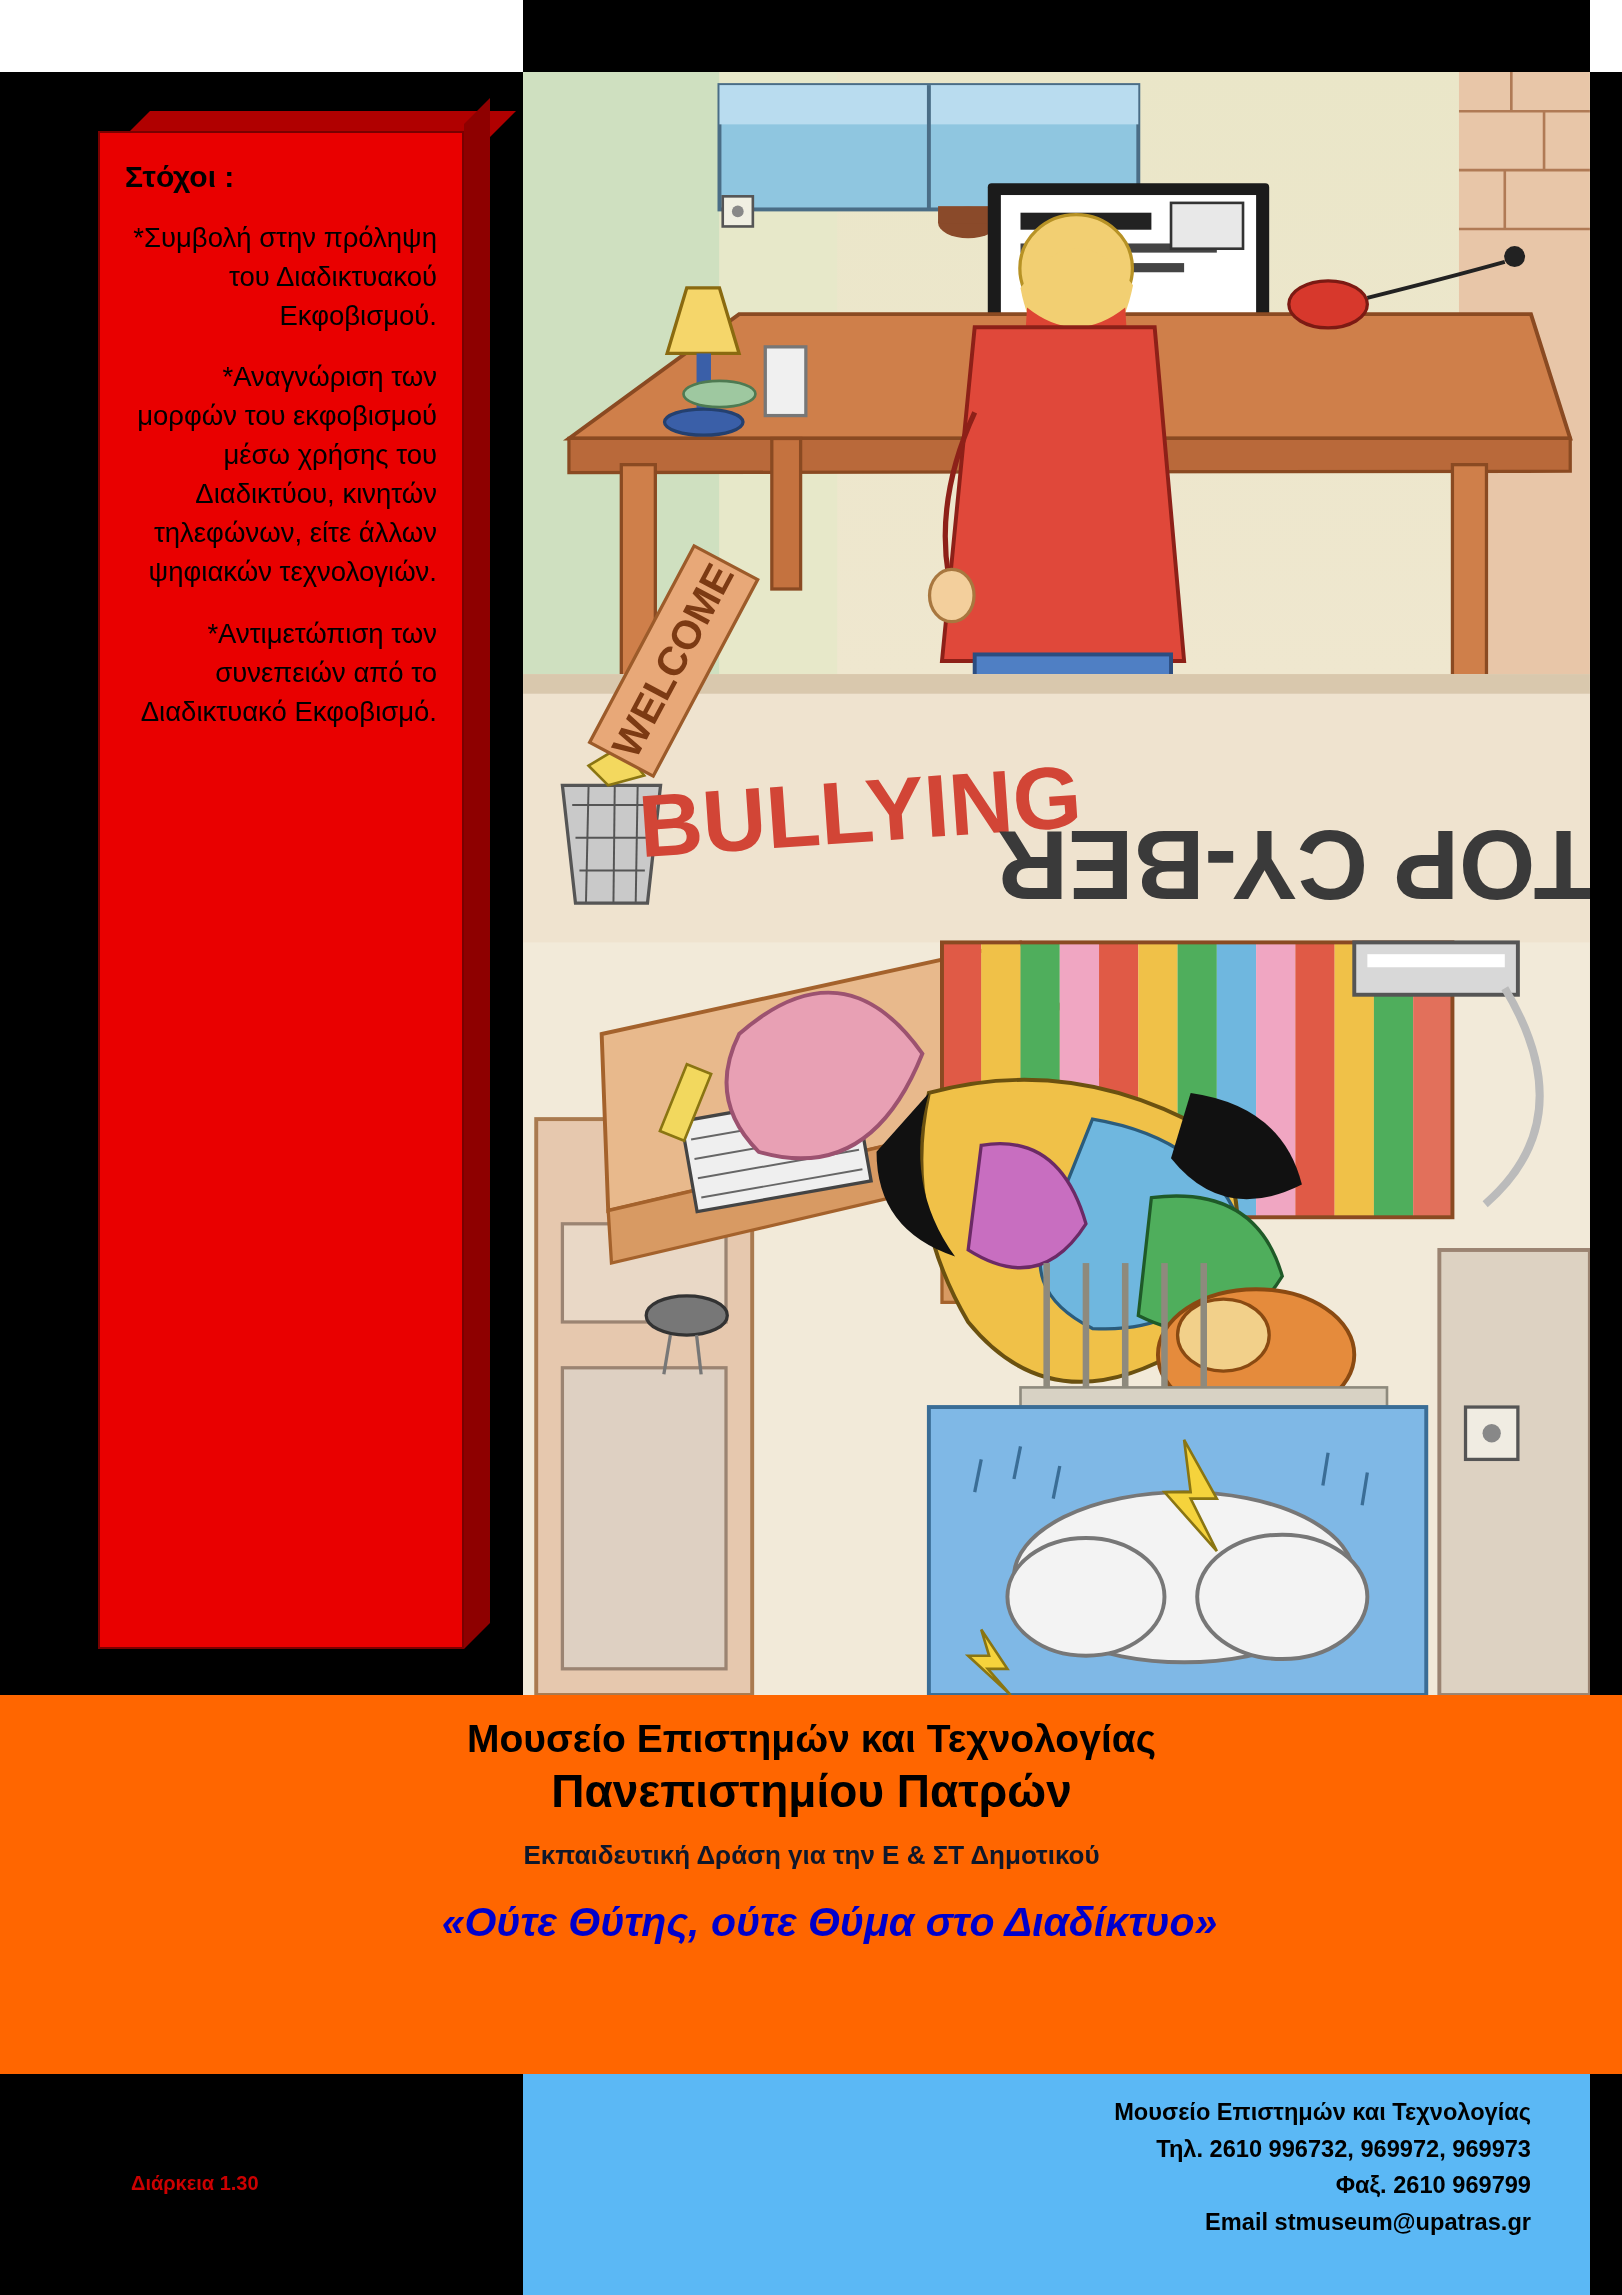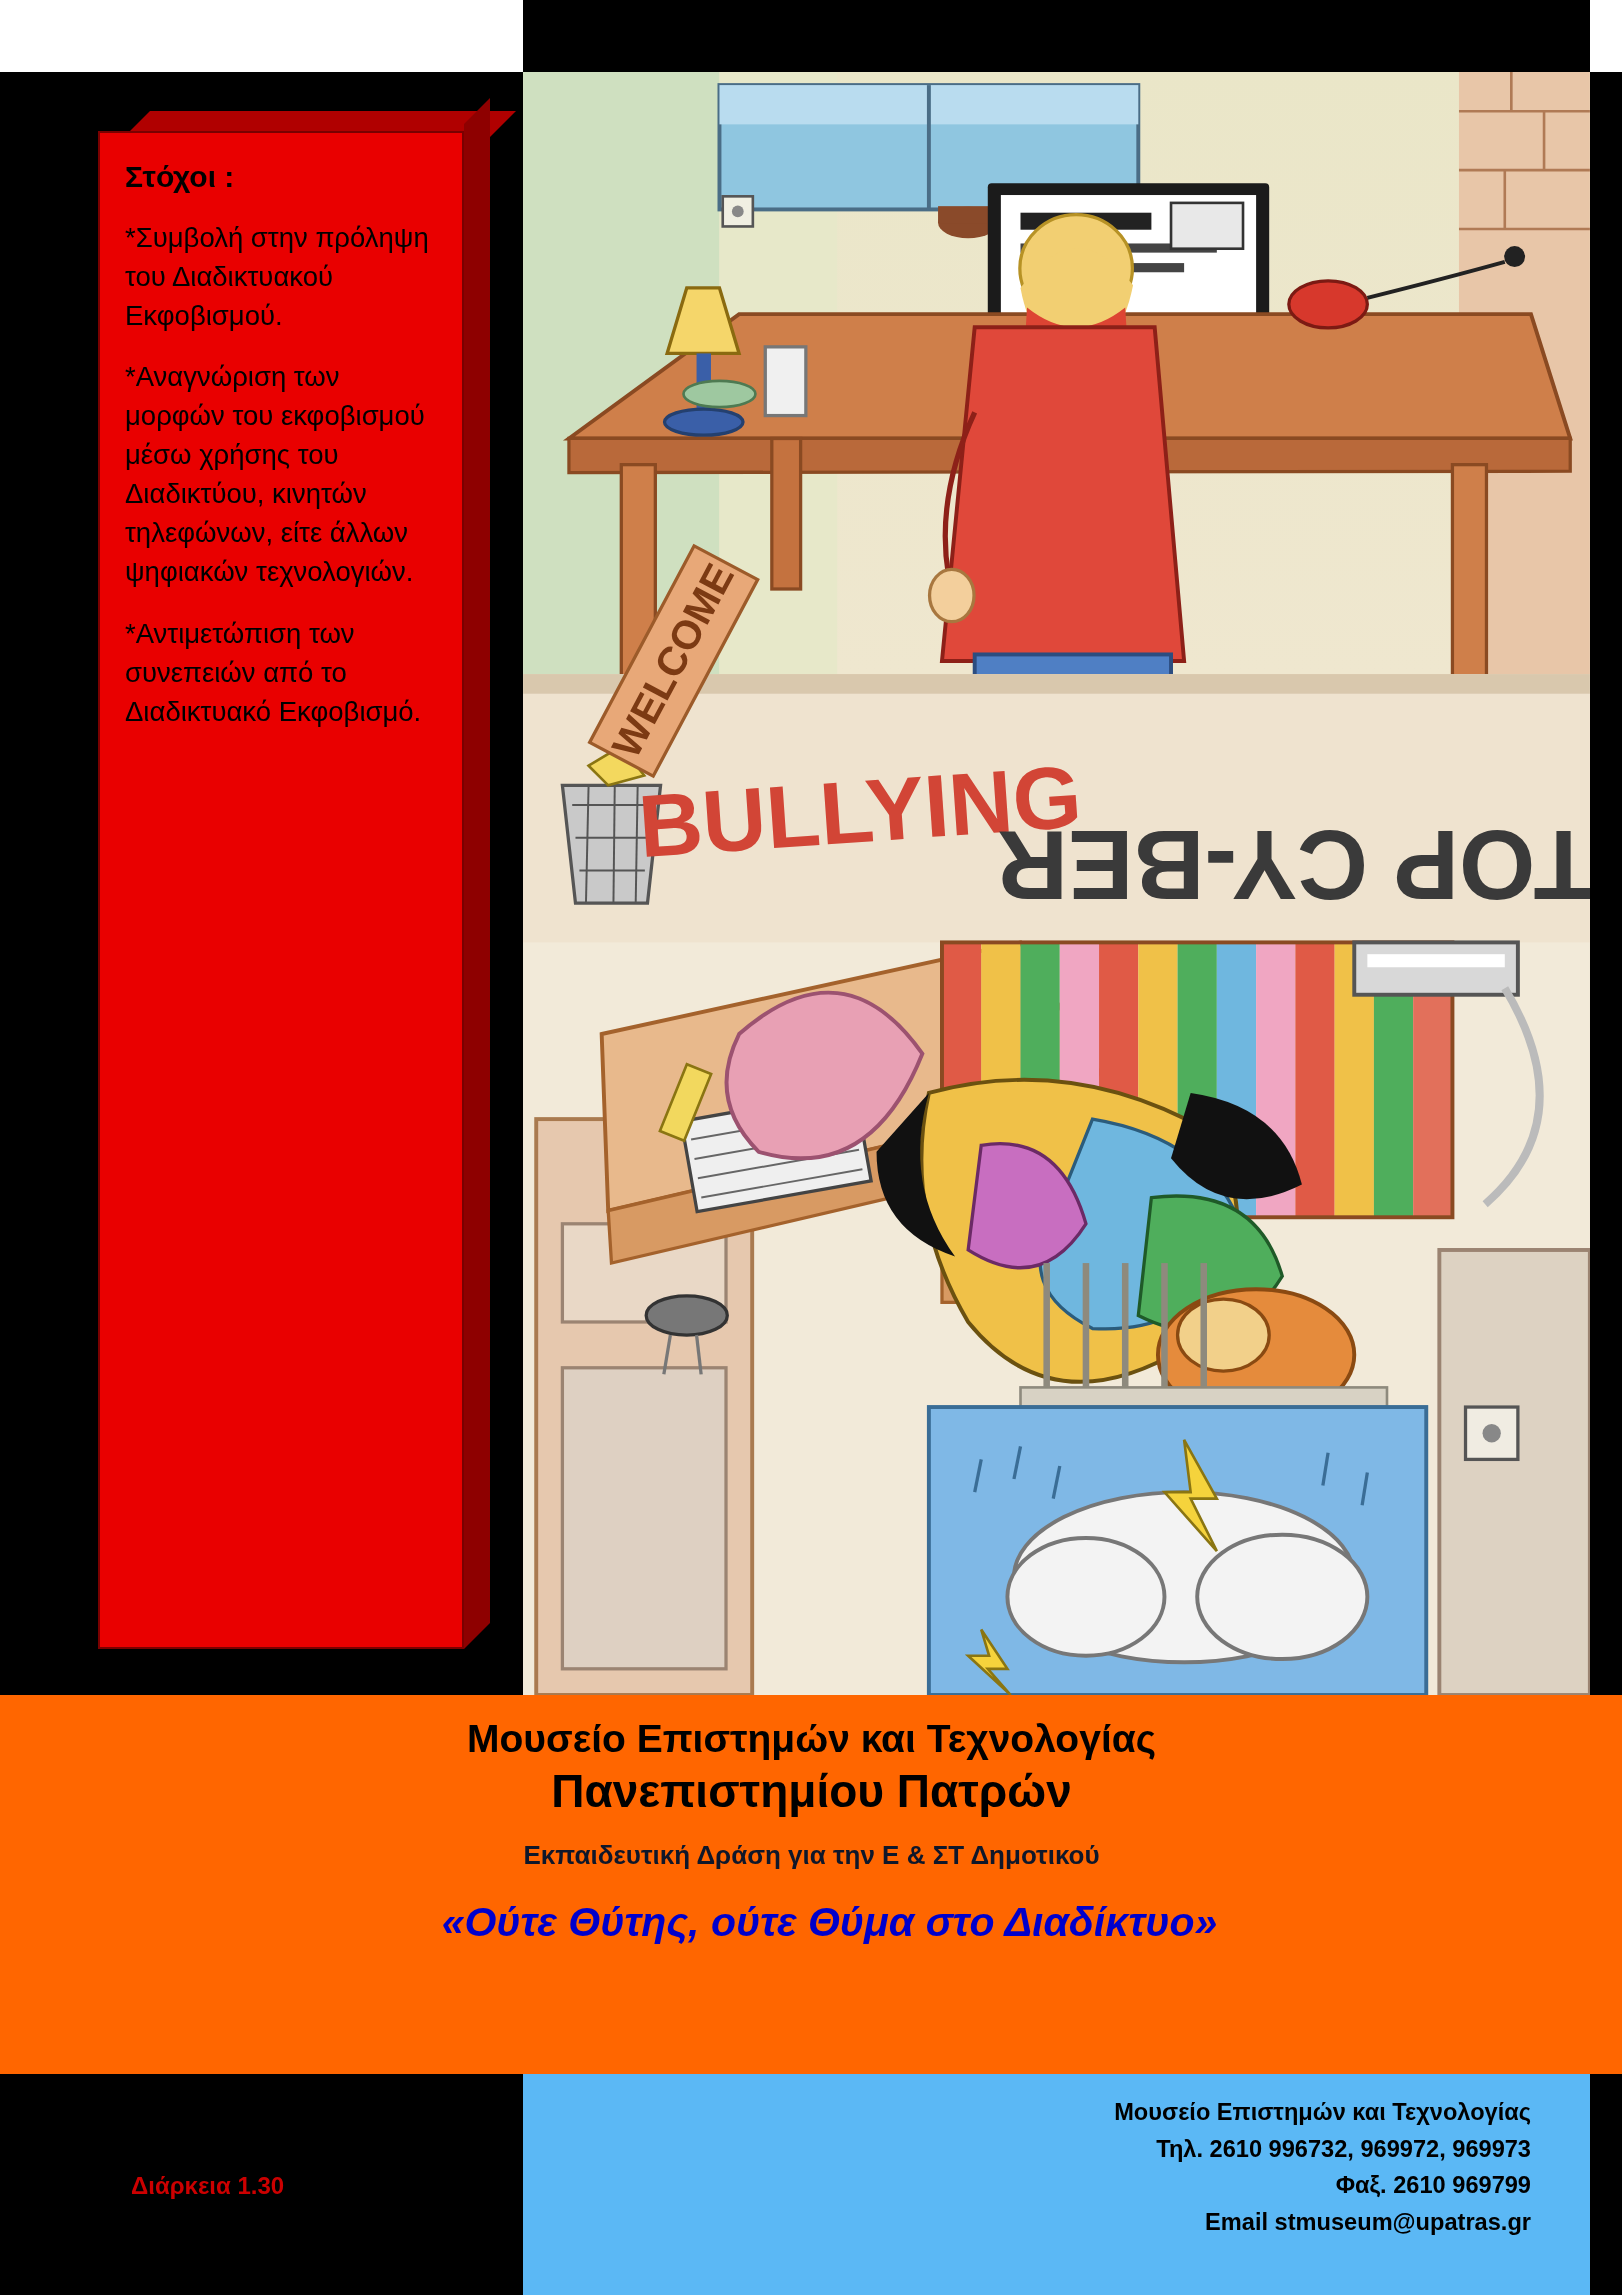--- a/index.html
+++ b/index.html
@@ -84,20 +84,21 @@
     font-size: 30px;
     font-weight: bold;
     margin: 0 0 25px 0;
     line-height: 1.1;
   }
   .goals-p {
     color: #000000;
     font-size: 27.5px;
     line-height: 1.42;
     margin: 0 0 22px 0;
+    text-align: right;
   }
 
   
   .art-frame {
     position: absolute;
     left: 523px;
     top: 72px;
     width: 1067px;
     height: 1623px;
     background: #f2ead9;
@@ -159,21 +160,21 @@
     width: 1067px;
     height: 221px;
     background: #5bb8f5;
   }
   .duration {
     position: absolute;
     left: 131px;
     top: 2172px;
     width: 366px;
     color: #cc0000;
-    font-size: 24px;
+    font-size: 20px;
     font-weight: bold;
   }
   .contact {
     position: absolute;
     left: 589px;
     top: 2094px;
     width: 942px;
     text-align: right;
     color: #000000;
     font-size: 23.6px;

